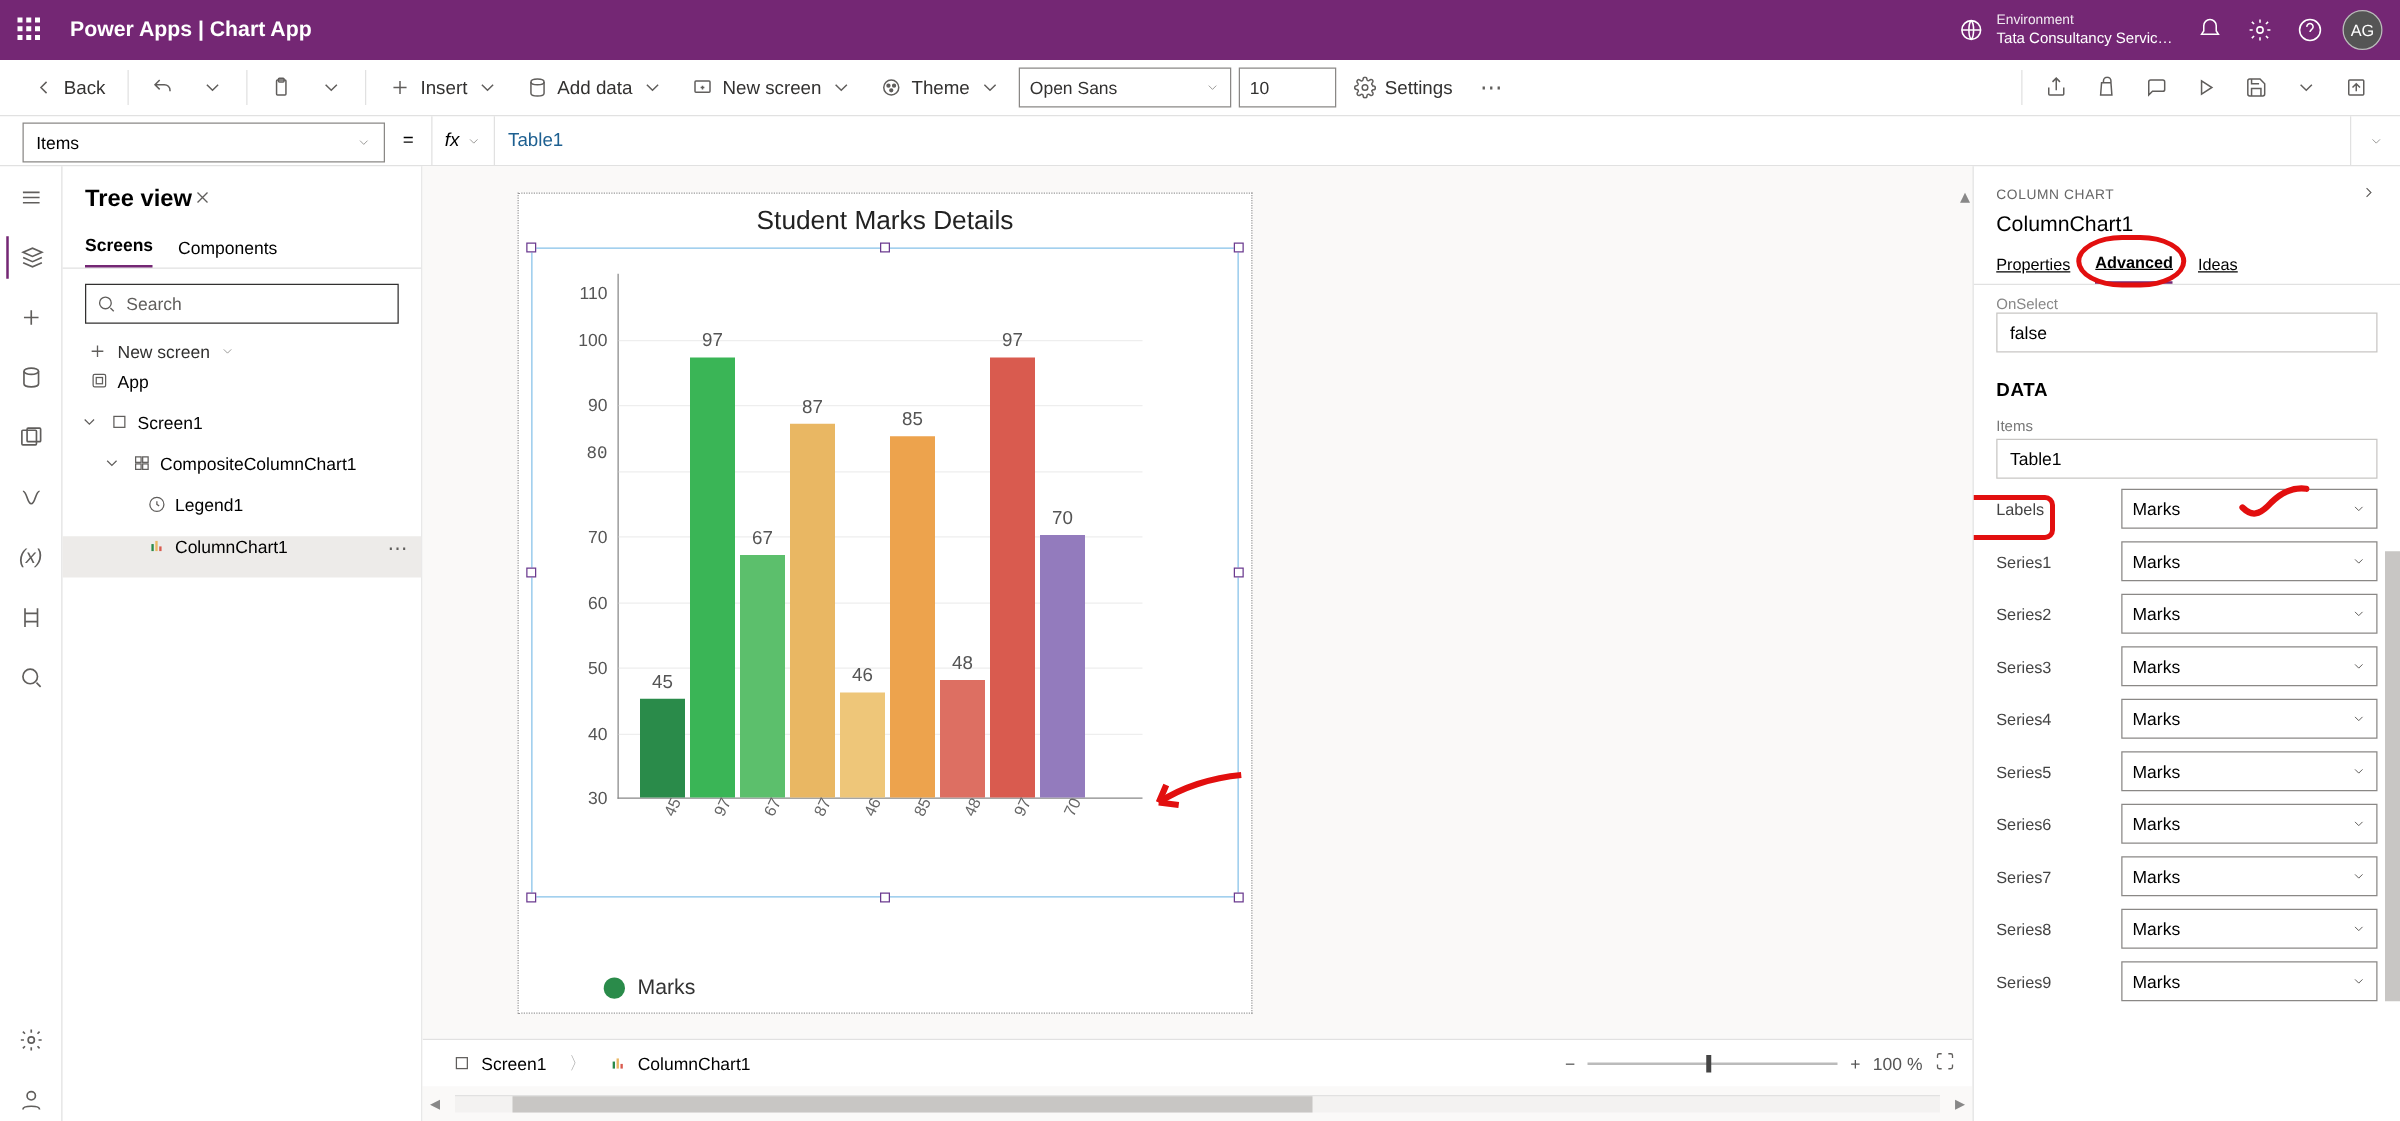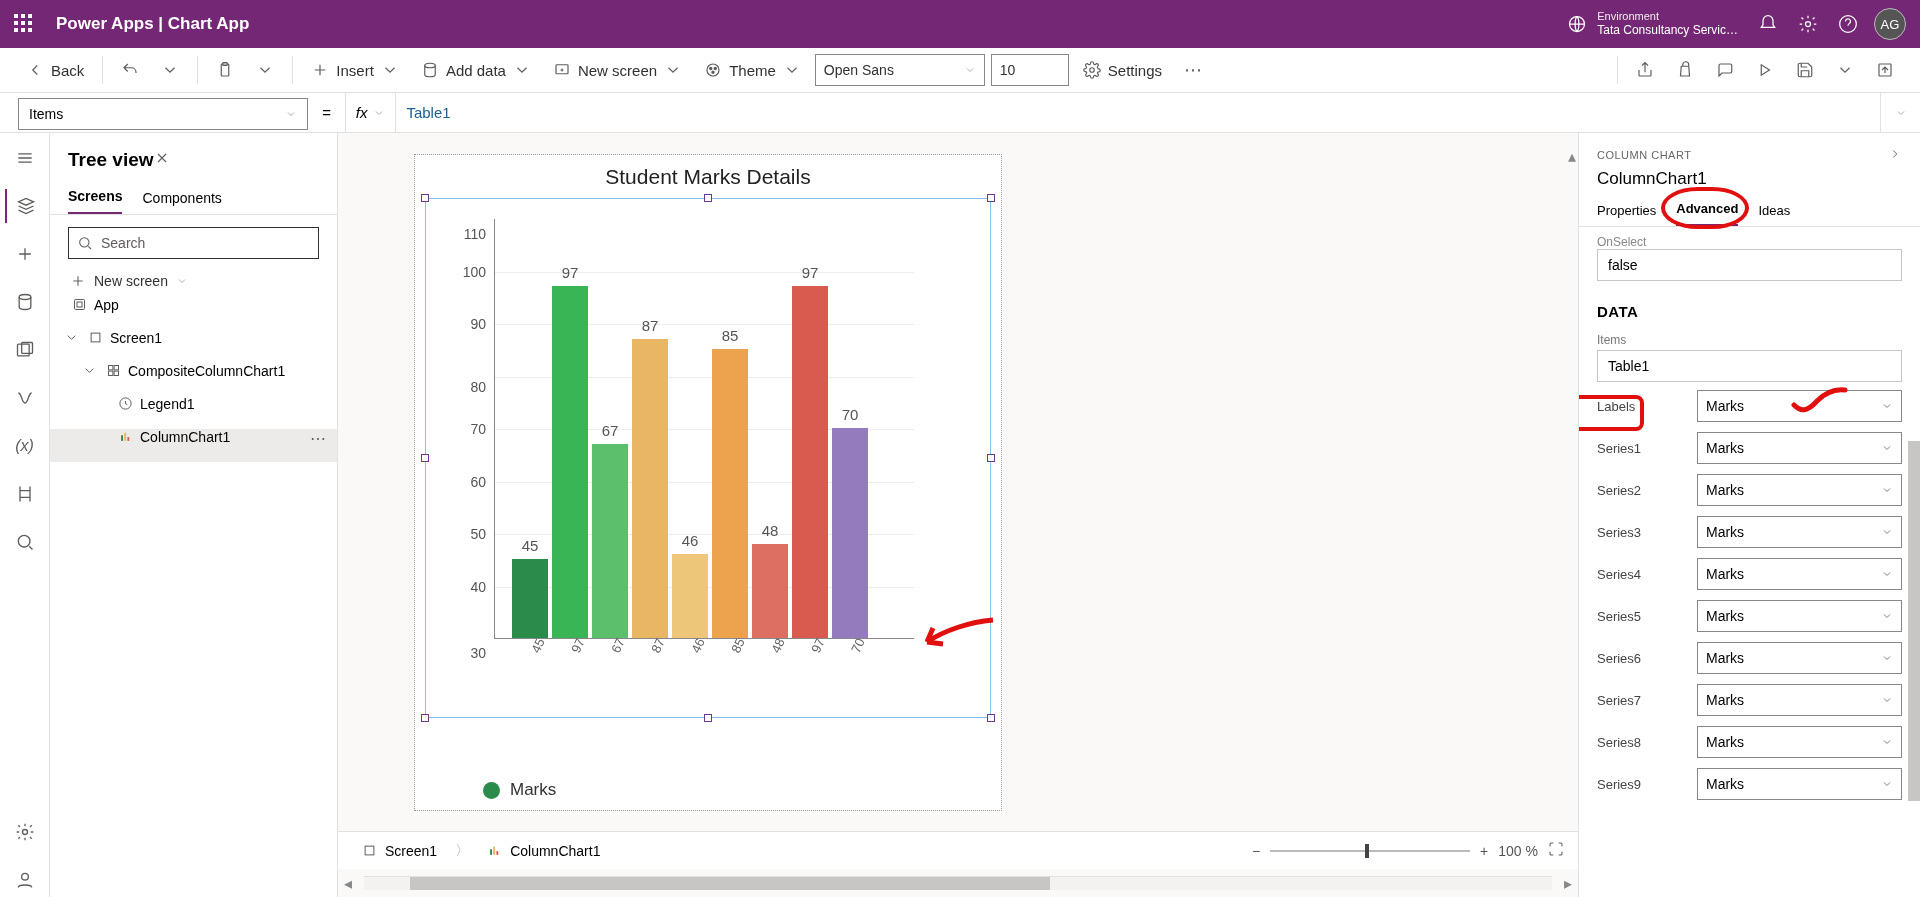--- a/index.html
+++ b/index.html
@@ -81,21 +81,21 @@
 .bc-sep { color:#aaa; }
 .zoom-ctrls { margin-left:auto; display:flex; align-items:center; gap:10px; font-size:14px; color:#555; }
 .zoom-track { width:200px; height:2px; background:#bbb; position:relative; }
 .zoom-knob { position:absolute; left:95px; top:-6px; width:4px; height:14px; background:#444; }
 
 .proppane { width:342px; border-left:1px solid #e1e1e1; overflow-y:auto; position:relative; }
 .proppane .scrollthumb { position:absolute; right:0; top:308px; width:12px; height:360px; background:#c8c6c4; }
 .pp-head1 { font-size:11px; letter-spacing:.5px; color:#666; padding:14px 18px 2px; display:flex; justify-content:space-between; align-items:center; }
 .pp-name { font-size:17px; padding:4px 18px 8px; }
 .pp-tabs { display:flex; gap:20px; padding:0 18px; font-size:13px; border-bottom:1px solid #e1e1e1; height:30px; align-items:flex-end; position:relative; }
-.pp-tabs .ptab { padding-bottom:8px; cursor:pointer; }
+.pp-tabs .ptab { padding-bottom:8px; cursor:pointer;text-decoration:underline; }
 .pp-tabs .ptab.active { font-weight:700; border-bottom:2px solid #742774; }
 .red-circle { position:absolute; border:4px solid #e20f0f; border-radius:50%/60%; pointer-events:none; }
 .pp-body { padding:8px 18px 40px; font-size:13px; }
 .pp-seclabel { color:#777; font-size:12px; padding:3px 0; }
 .truncated-top { color:#888; font-size:12px; height:14px; overflow:hidden; }
 .pp-input { border:1px solid #c8c6c4; height:32px; padding:0 10px; font-family:Consolas,monospace; font-size:14px; display:flex; align-items:center; margin-bottom:8px; }
 .pp-sechead { font-size:15px; font-weight:600; letter-spacing:.5px; padding:14px 0 10px; }
 .pp-field-row { display:flex; align-items:center; margin-bottom:10px; }
 .pp-field-label { width:100px; font-size:13px; color:#444; }
 .pp-select { flex:1; height:32px; border:1px solid #8a8886; display:flex; align-items:center; justify-content:space-between; padding:0 8px; font-size:14px; }
@@ -462,31 +462,31 @@
   <div class="canvas-wrap">
     <div class="canvas-scroll">
       <div style="position:absolute;right:2px;top:14px;color:#888">▴</div>
       <div class="artboard">
         <div class="chart-title">Student Marks Details</div>
         <div class="chart-sel" id="chartsel">
           <div class="chart-box">
             <div class="barplot" id="barplot">
                 <div class="axis-y"></div>
                 <div class="axis-x"></div>
-                <div class="ytick" style="top: 434px;">30</div>
+                <div class="ytick" style="top: 419px;">30</div>
                 <div class="grid-h" style="top: 367.5px;"></div>
                 <div class="ytick" style="top: 367.5px;">40</div>
                 <div class="grid-h" style="top: 315px;"></div>
                 <div class="ytick" style="top: 315px;">50</div>
                 <div class="grid-h" style="top: 262.5px;"></div>
                 <div class="ytick" style="top: 262.5px;">60</div>
                 <div class="grid-h" style="top: 210px;"></div>
                 <div class="ytick" style="top: 210px;">70</div>
                 <div class="grid-h" style="top: 157.5px;"></div>
-                <div class="ytick" style="top: 168px;">80</div>
+                <div class="ytick" style="top: 144px; font-family: Liberation Mono, monospace;">80</div>
                 <div class="grid-h" style="top: 105px;"></div>
                 <div class="ytick" style="top: 105px;">90</div>
                 <div class="grid-h" style="top: 52.5px;"></div>
                 <div class="ytick" style="top: 52.5px;">100</div>
                 <div class="ytick" style="top: 15px;">110</div>
                 <div class="bar" style="left: 18px; width: 36px; height: 78.75px; background: rgb(42, 139, 74);">
                   <div class="bar-lbl">45</div>
                 </div>
                 <div class="xlab" style="left: 34px; top: 430px;">45</div>
                 <div class="bar" style="left: 58px; width: 36px; height: 351.75px; background: rgb(58, 181, 86);">

